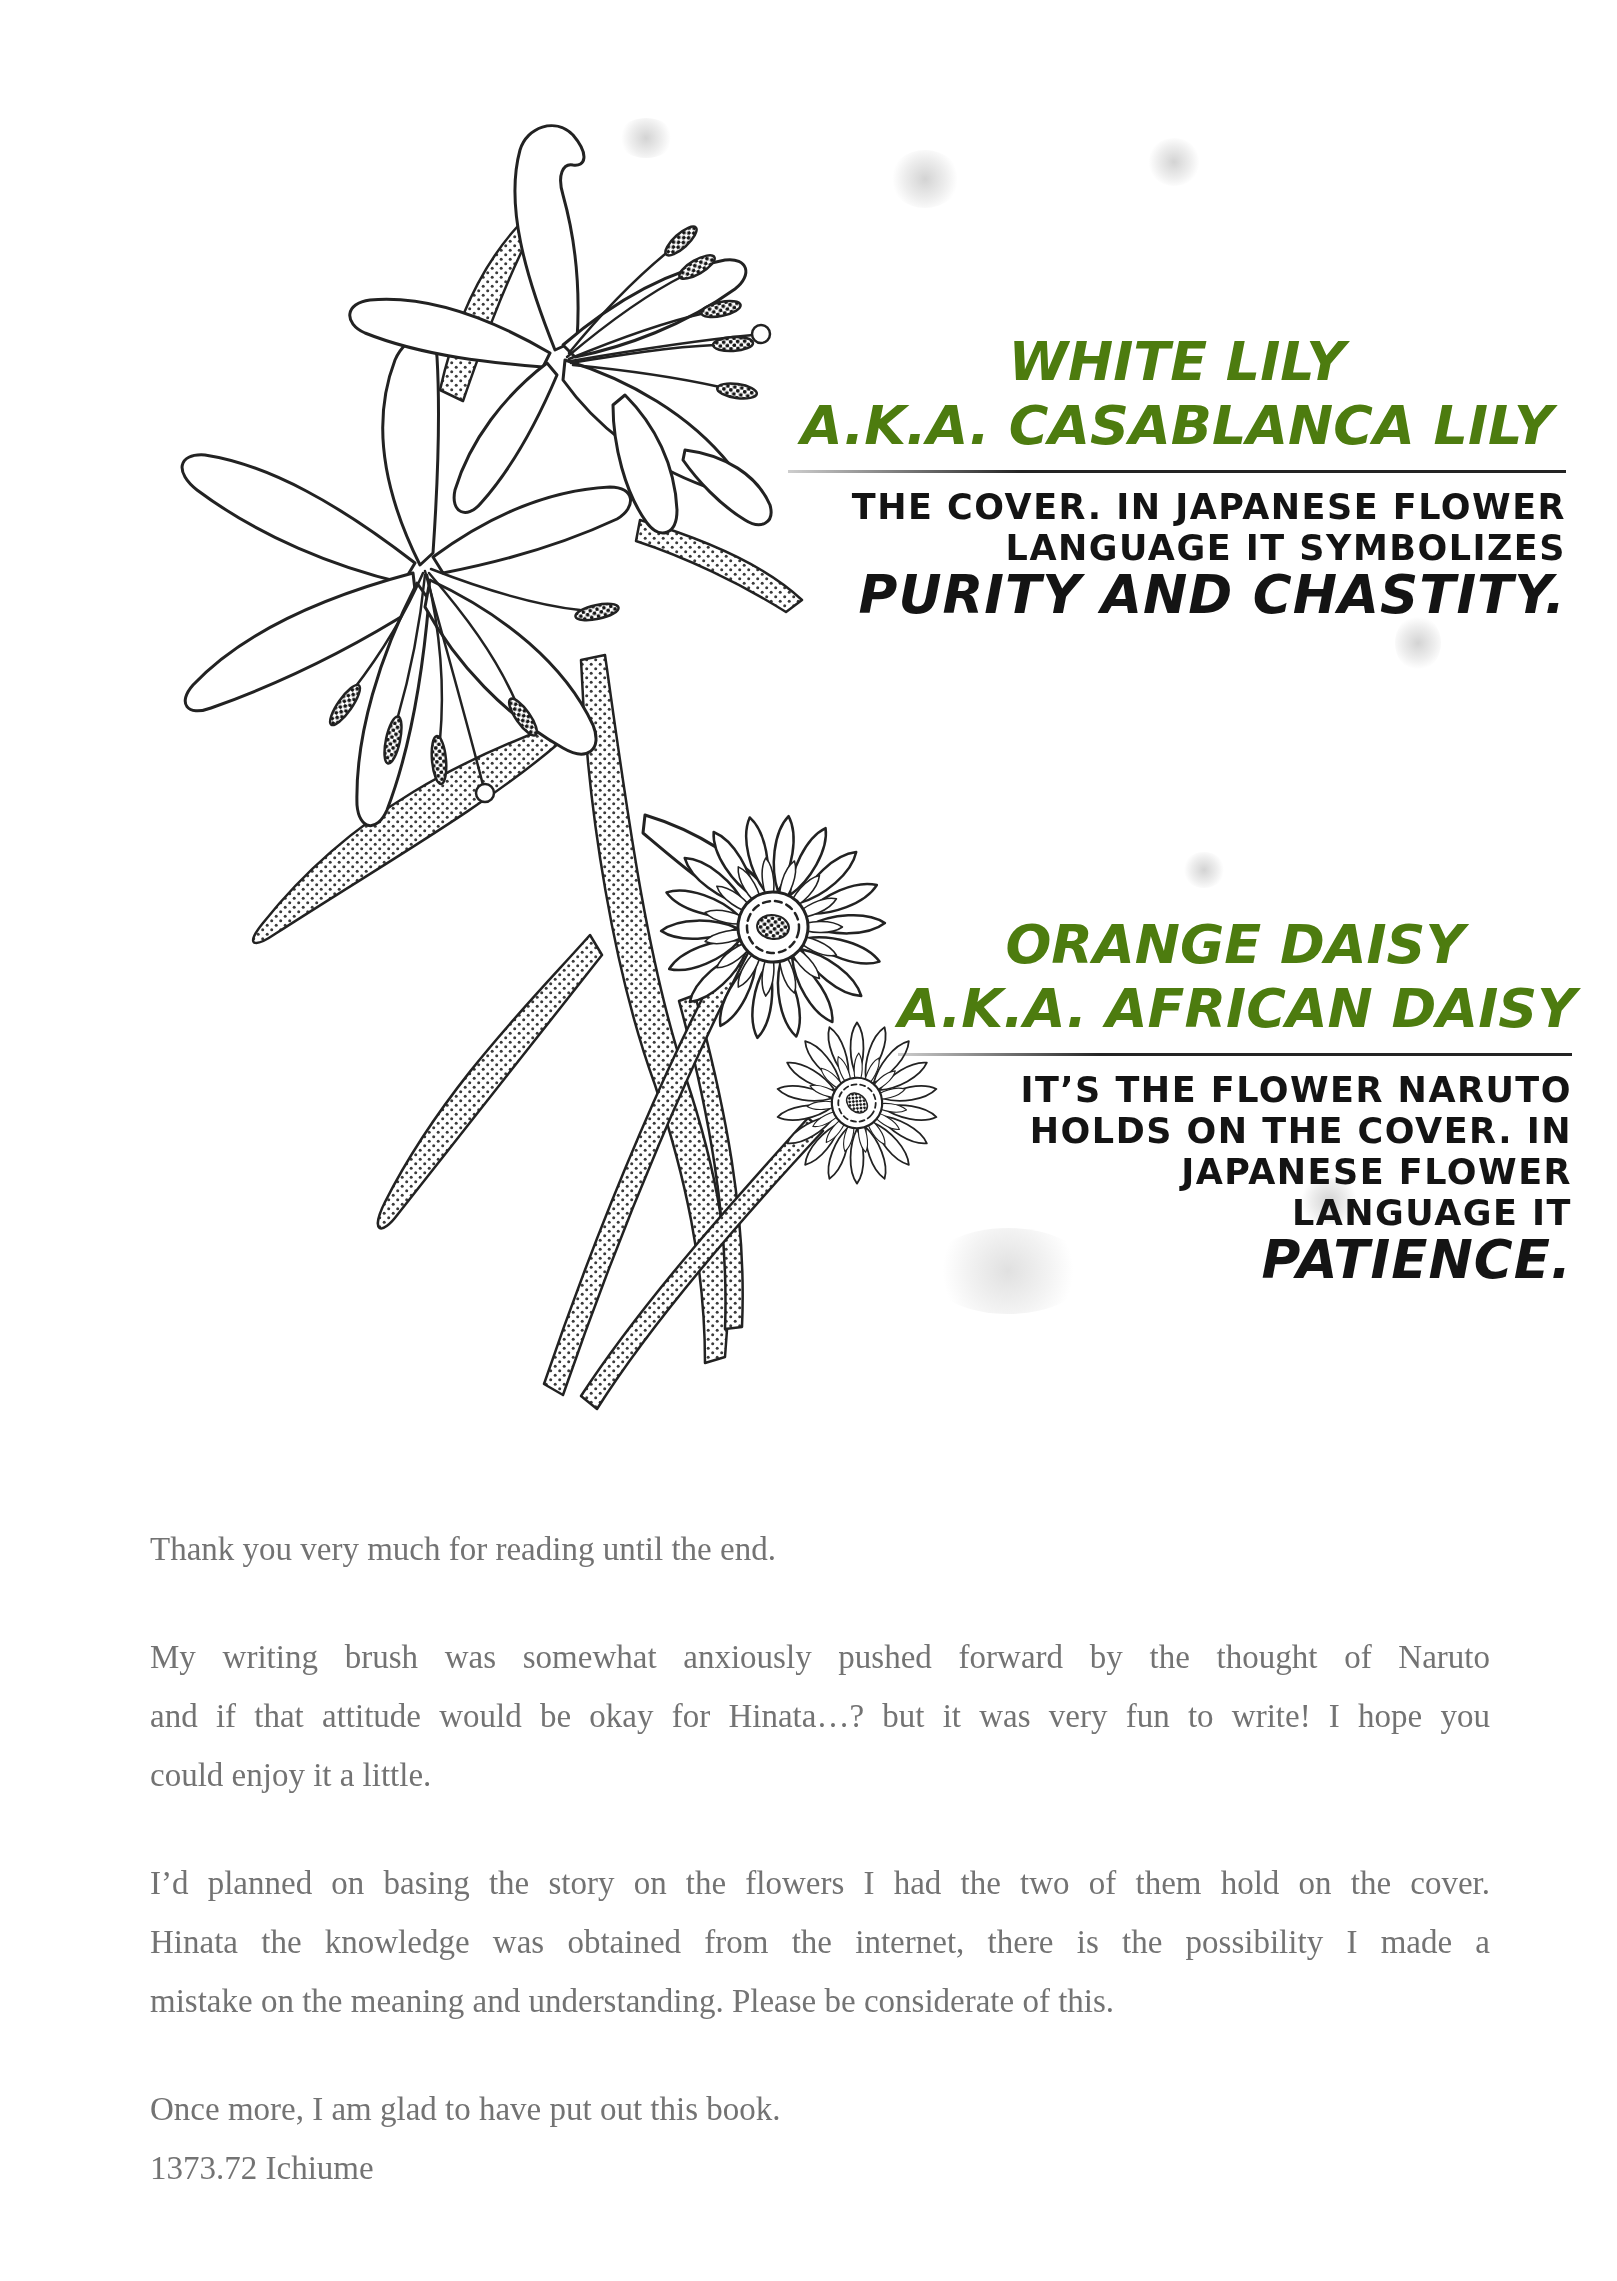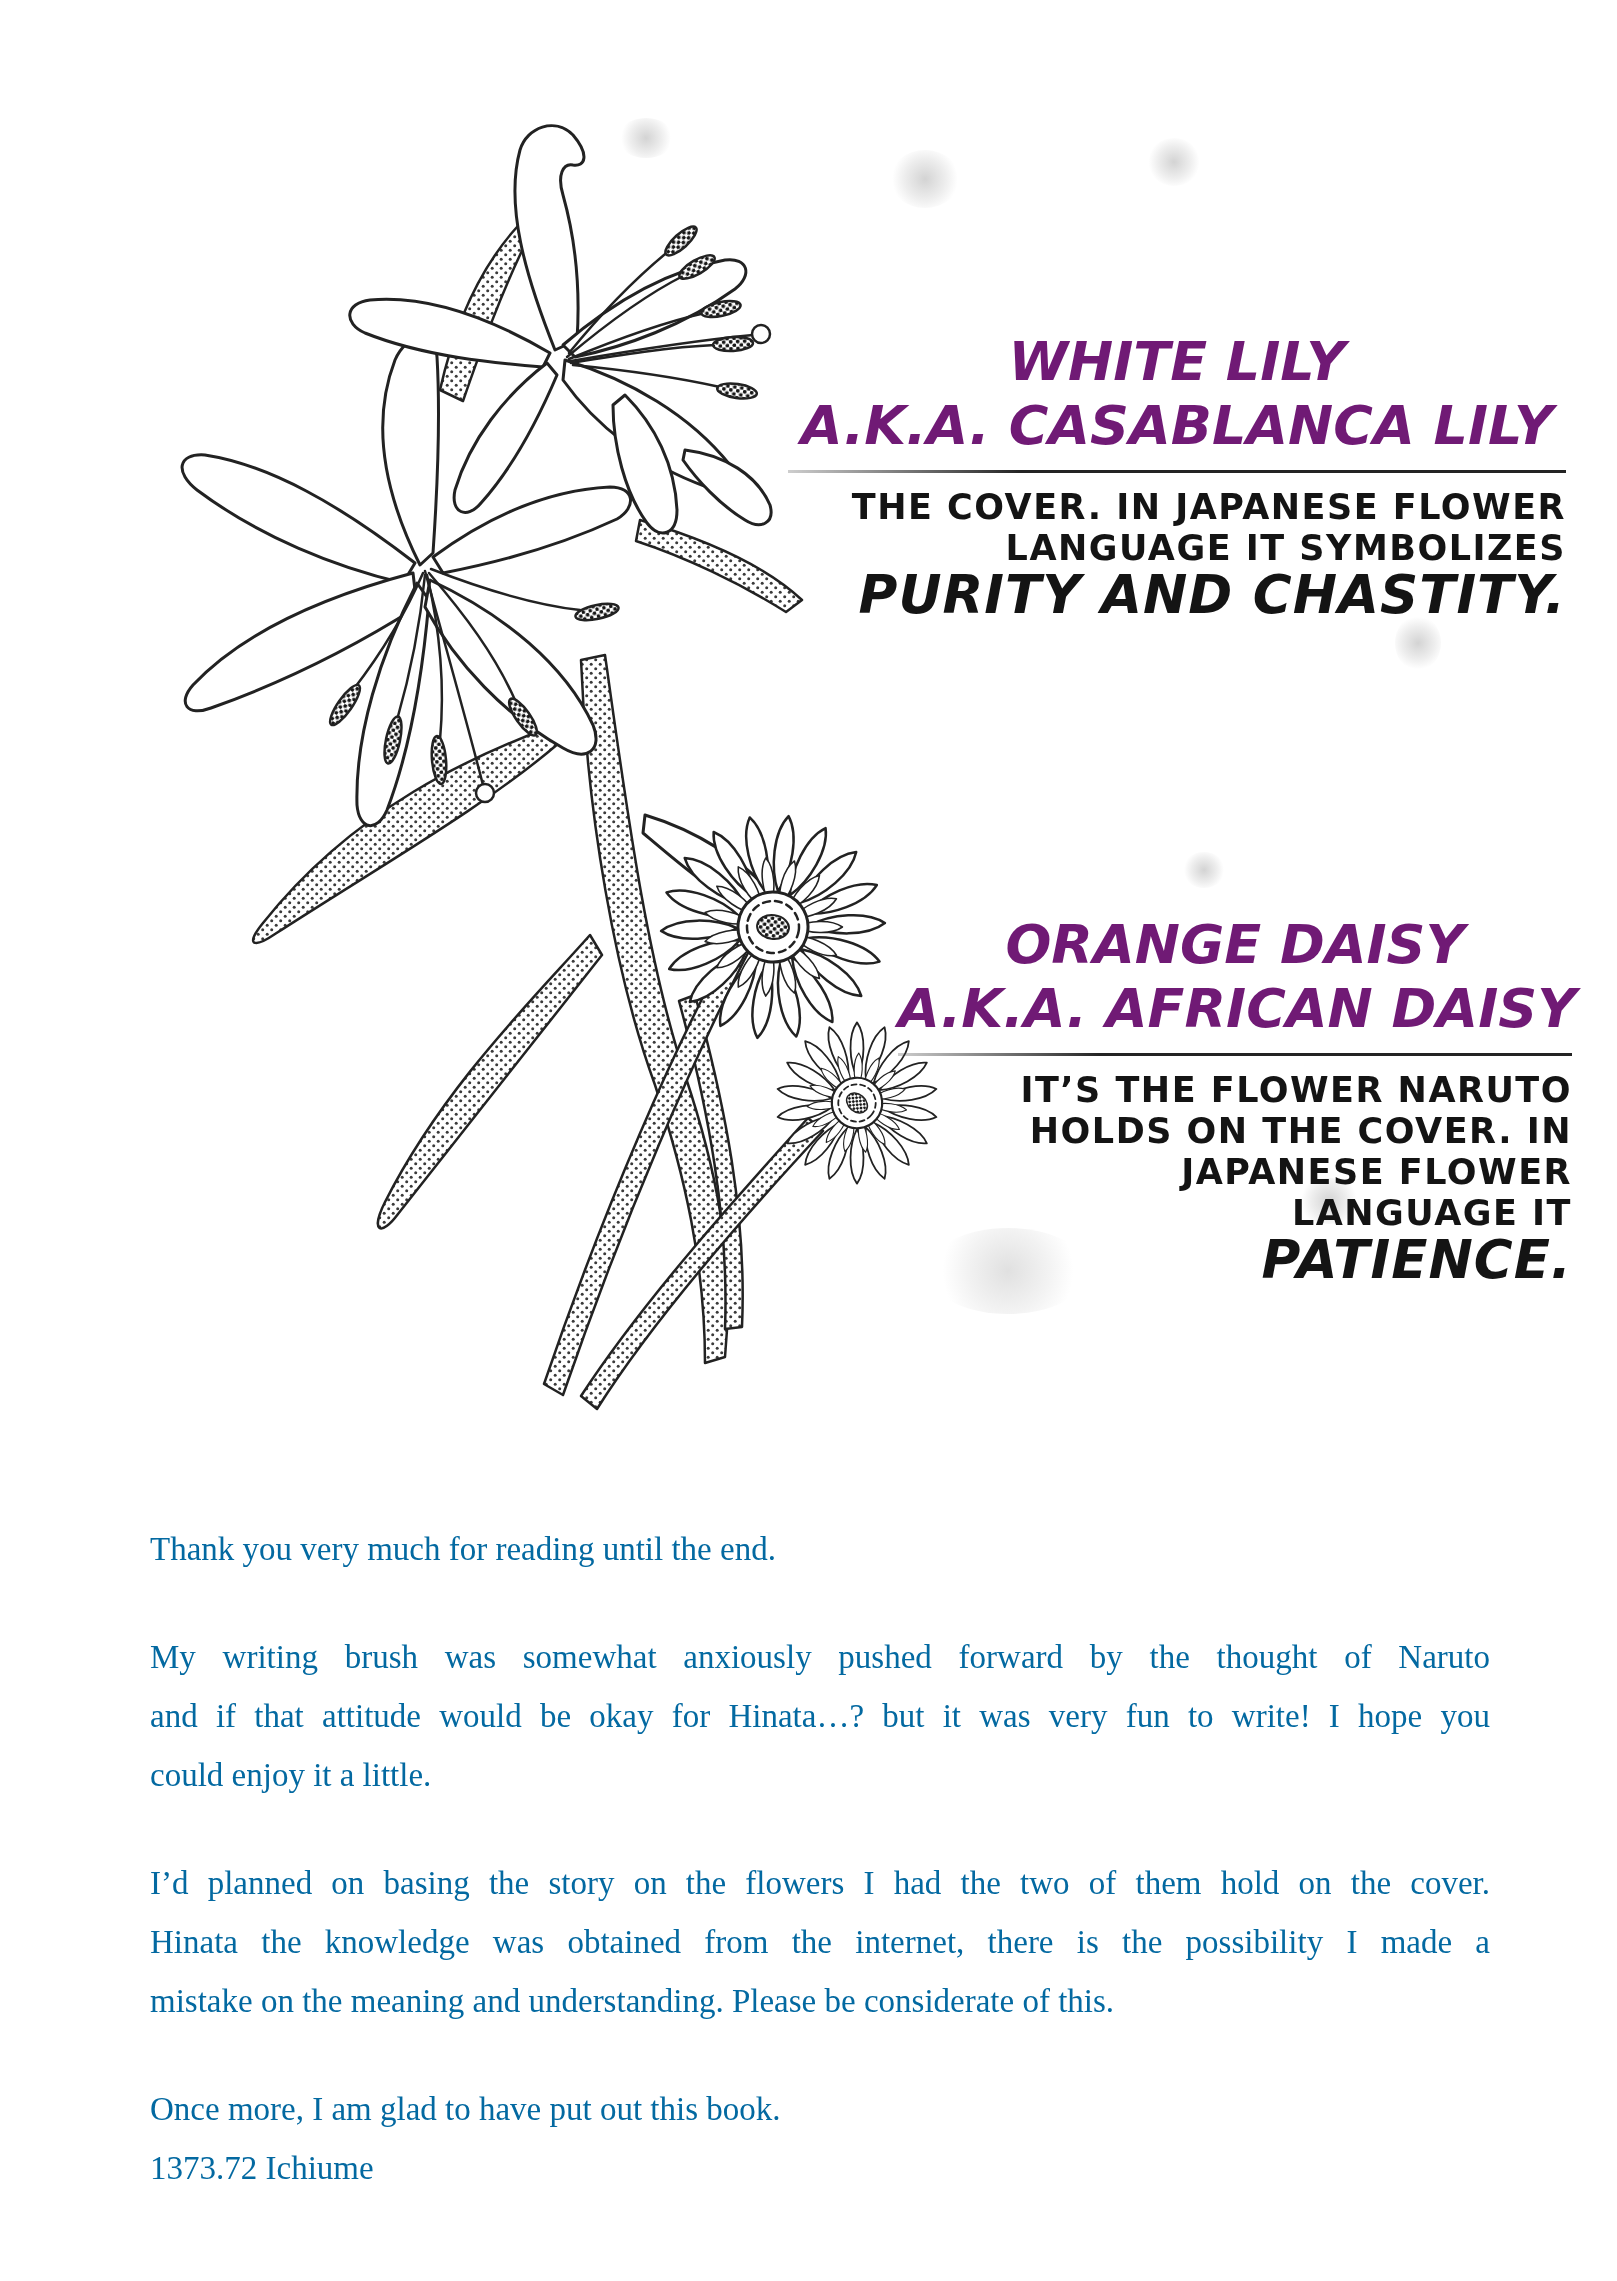--- a/index.html
+++ b/index.html
@@ -12,21 +12,21 @@
     color:#111;
   }
   
   .caption{position:absolute;}
   .caption-lily{left:788px;top:330px;width:778px;}
   .caption-daisy{left:898px;top:865px;width:674px;margin-top:48px;}
   .comic-title{
     font-family:"DejaVu Sans", sans-serif;
     font-weight:bold;font-style:italic;
     font-size:54px;line-height:64px;
-    text-align:center;color:#701a75;
+    text-align:center;color:#4d7c0f;
     white-space:nowrap;
   }
   .rule{
     height:3px;margin-top:12px;
     background:linear-gradient(to right, rgba(60,60,60,.25), #232323 30%, #232323);
   }
   .comic-desc{
     margin-top:14px;
     font-family:"DejaVu Sans", sans-serif;
     font-weight:bold;
@@ -36,21 +36,21 @@
     white-space:nowrap;
   }
   .comic-desc .emphasis{
     font-style:italic;
     font-size:53px;line-height:52px;
     letter-spacing:1px;
   }
   
   .afterword{
     position:absolute;left:150px;top:1520px;width:1340px;
-    font-size:33px;line-height:59px;color:#0369a1;
+    font-size:33px;line-height:59px;color:#737373;
   }
   .afterword .single{margin:0;}
   .afterword .para{margin-top:49px;}
   .jline{text-align:justify;text-align-last:justify;}
   .jline.last{text-align:justify;text-align-last:left;}
   .sig{margin-top:49px;}
   
   .illustration{position:absolute;left:85px;top:95px;width:880px;height:1320px;}
   
   .noise{position:absolute;border-radius:50%;pointer-events:none;

